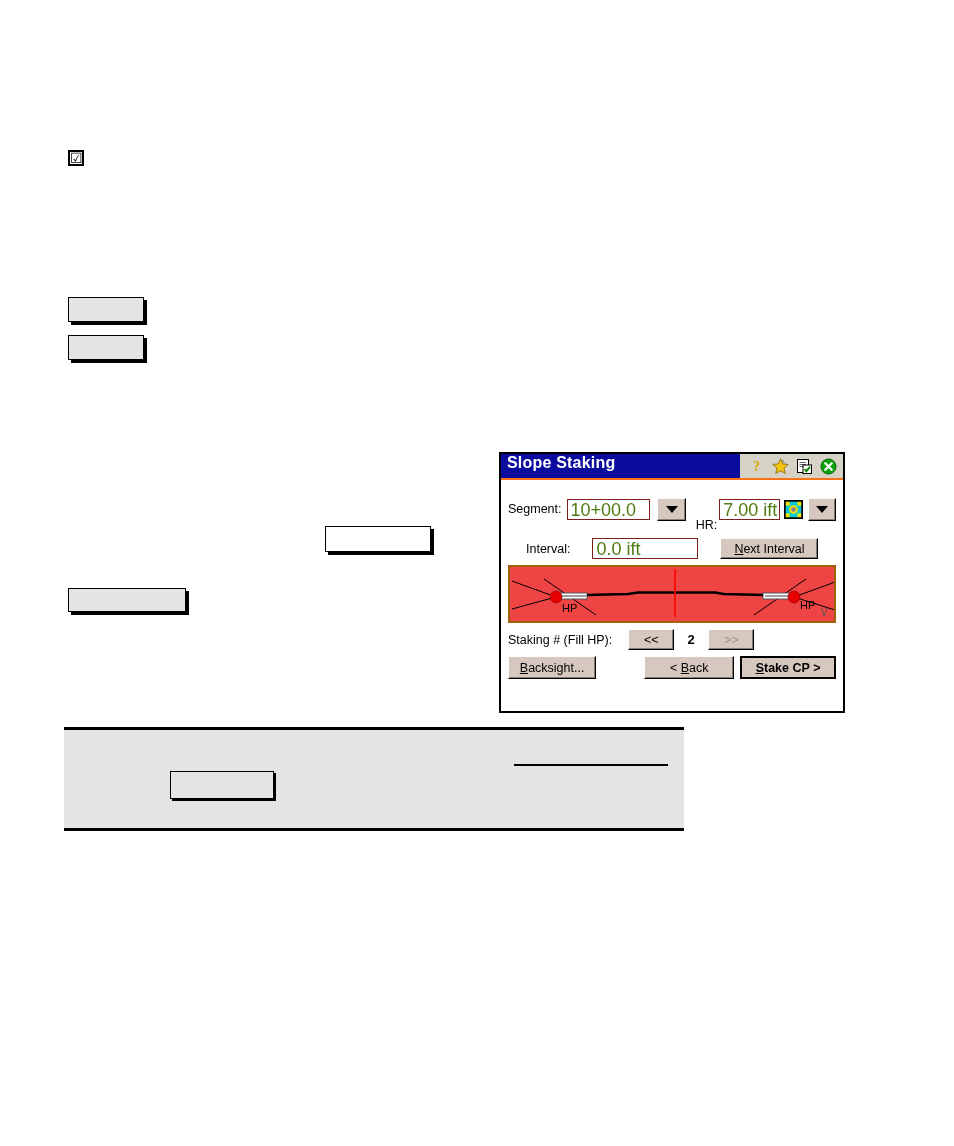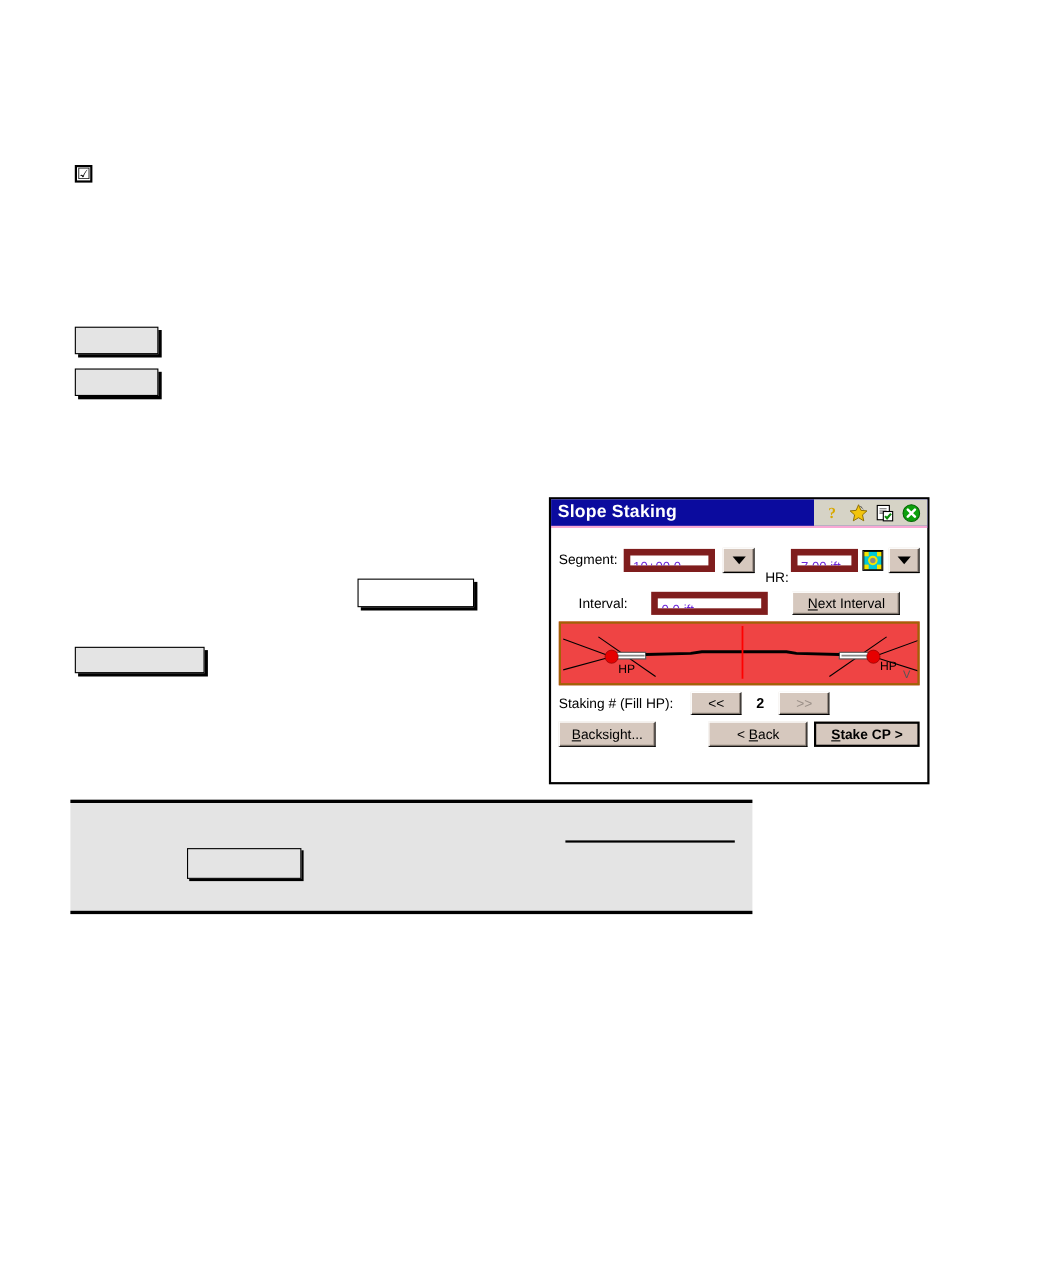--- a/index.html
+++ b/index.html
@@ -89,25 +89,24 @@
     border: 2px solid #000000;
     box-sizing: border-box;
     font-size: 12.5px;
     color: #000;
   }
 
   .titlebar {
     height: 26px;
     background: #0b0b9e;
     display: flex;
-    align-items: center;
     justify-content: space-between;
     padding: 0 0 0 6px;
     box-sizing: border-box;
-    border-bottom: 2px solid #f9a8d4;
+    border-bottom: 2px solid #f97316;
   }
   .titlebar .title-text {
     color: #ffffff;
     font-weight: bold;
     font-size: 16px;
     letter-spacing: 0.2px;
     white-space: nowrap;
   }
   .title-icons {
     display: flex;
@@ -134,28 +133,28 @@
     align-items: center;
     margin-bottom: 6px;
   }
   .lbl {
     font-size: 12.5px;
     white-space: nowrap;
     color: #000;
   }
 
   .tbox {
-    border: 6px solid #7f1d1d;
+    border: 1px solid #7f1d1d;
     background: #fff;
     height: 21px;
     line-height: 20px;
-    font-size: 12px;
+    font-size: 18px;
     padding: 0 3px;
     box-sizing: border-box;
-    color: #6d28d9;
+    color: #4d7c0f;
     overflow: hidden;
     white-space: nowrap;
   }
 
   .btn {
     background: #d6c8be;
     border-top: 1px solid #ffffff;
     border-left: 1px solid #ffffff;
     border-right: 1px solid #000000;
     border-bottom: 1px solid #000000;

